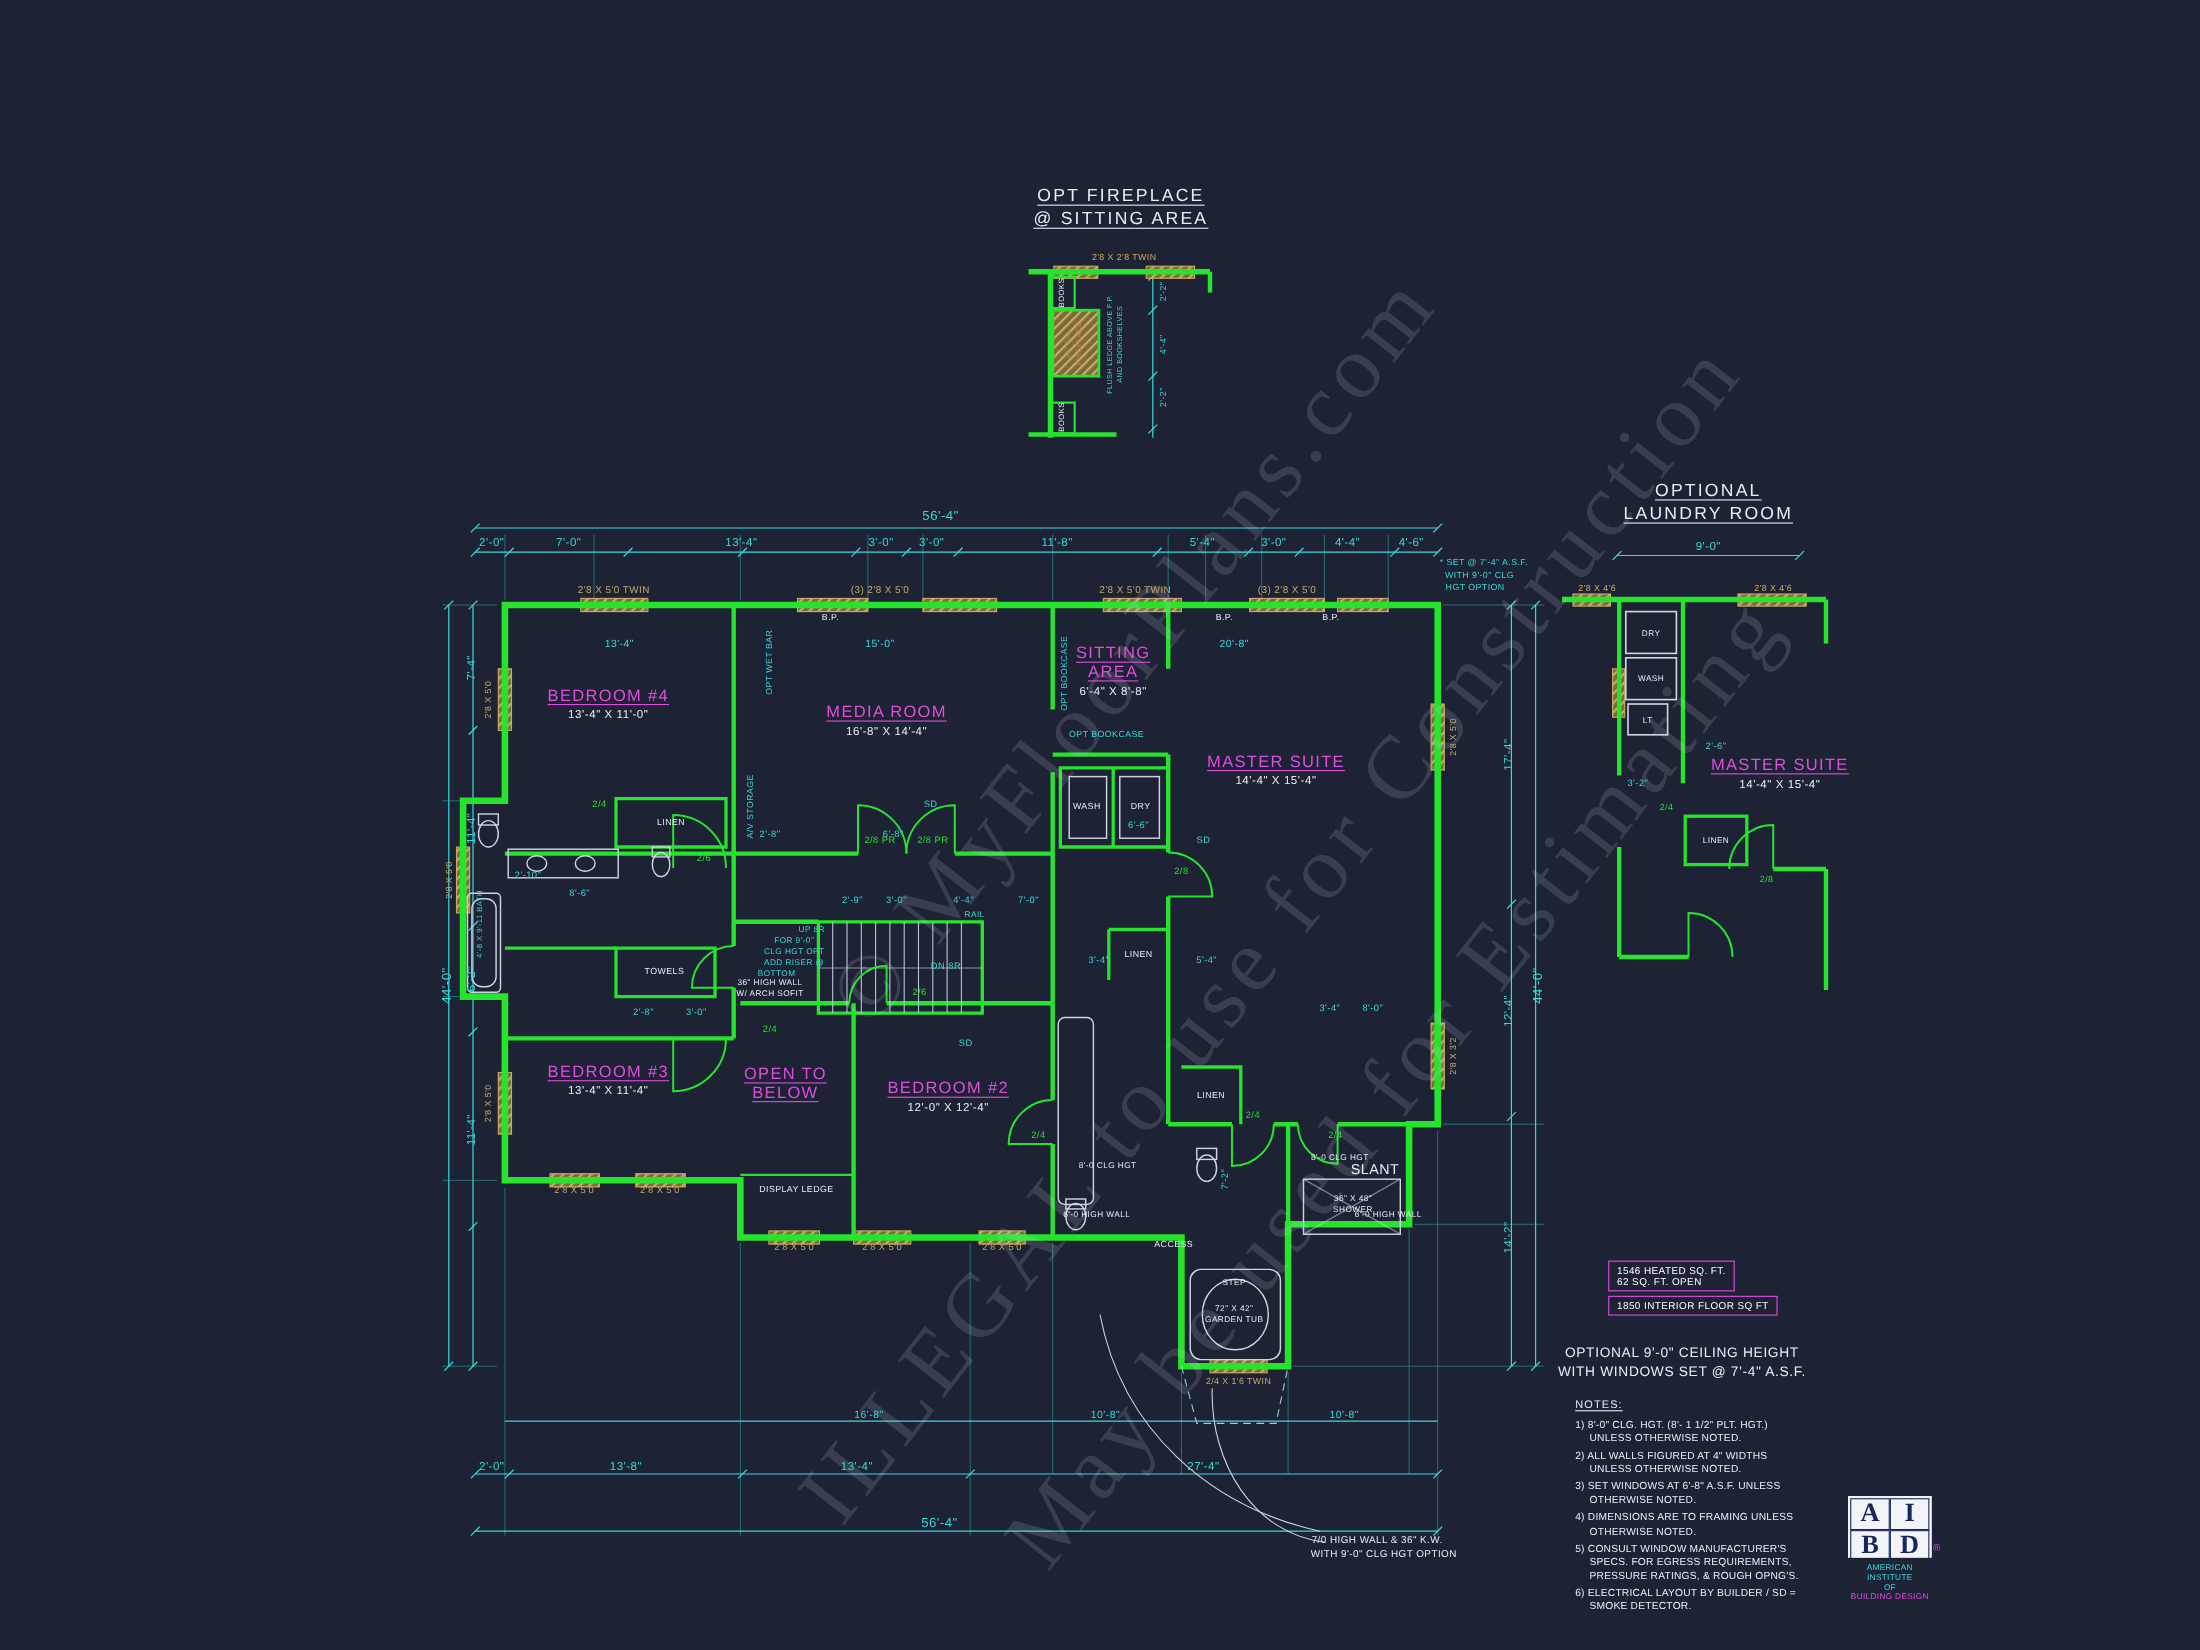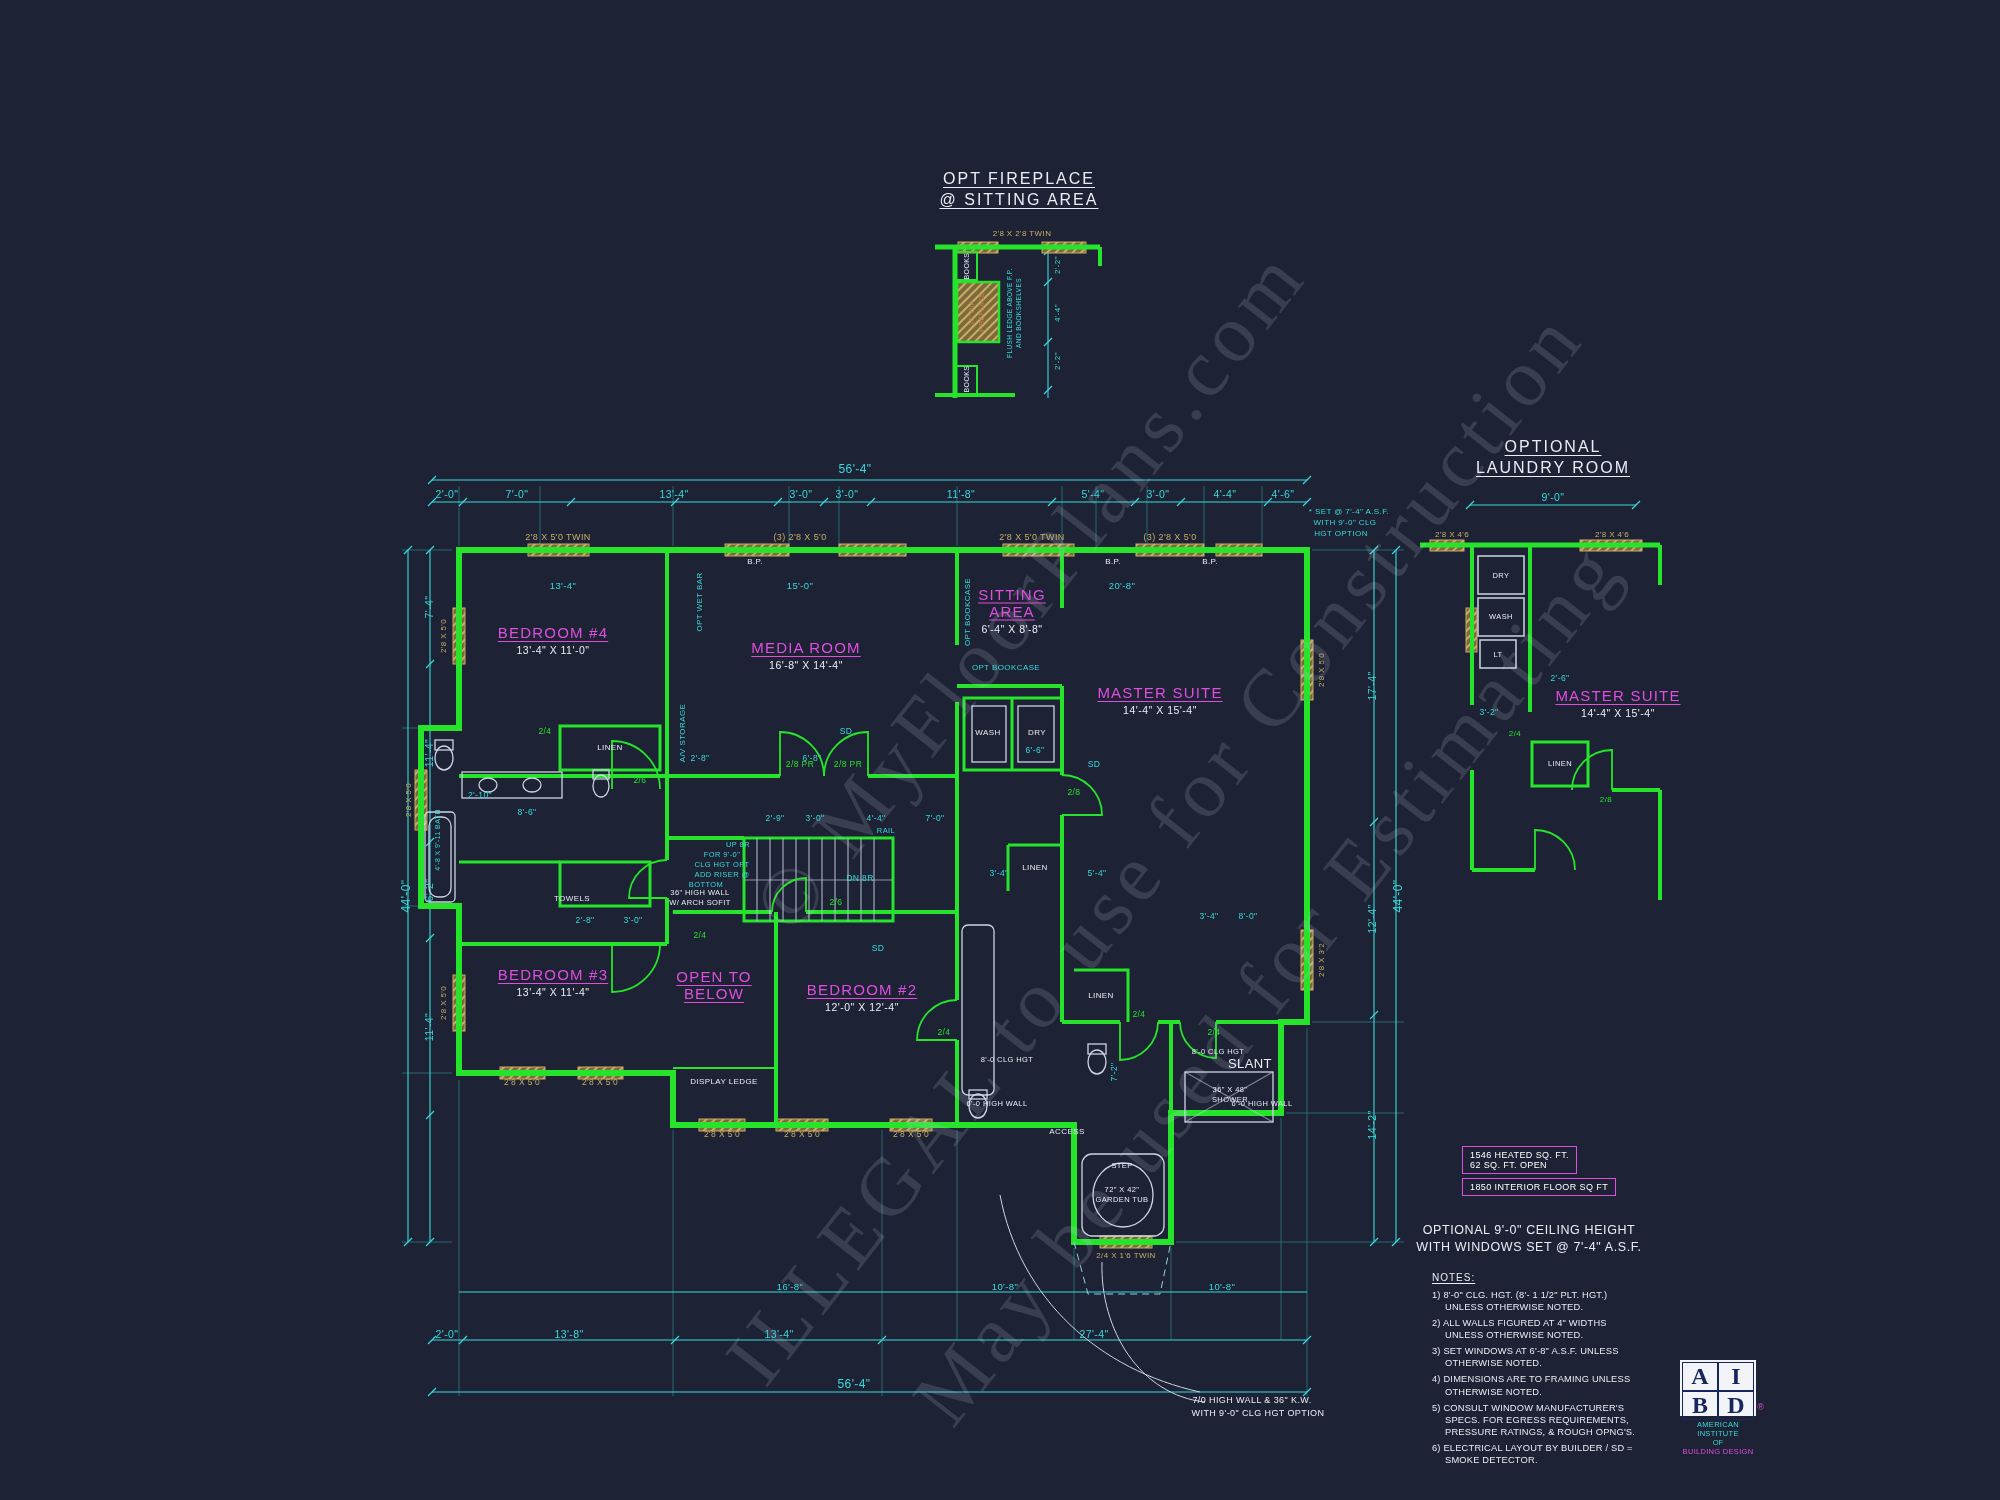--- a/index.html
+++ b/index.html
@@ -286,21 +286,21 @@
       <div class="anno" style="left: 1252px; top: 1400px; font-size: 9px; color: rgb(233, 237, 246); transform: translate(-50%, -50%);">7/0 HIGH WALL &amp; 36" K.W.</div>
       <div class="anno" style="left: 1258px; top: 1413px; font-size: 9px; color: rgb(233, 237, 246); transform: translate(-50%, -50%);">WITH 9'-0" CLG HGT OPTION</div>
       <div class="anno" style="left: 700px; top: 602px; font-size: 8px; color: rgb(56, 217, 217); transform: translate(-50%, -50%) rotate(-90deg);">OPT WET BAR</div>
       <div class="anno" style="left: 683px; top: 733px; font-size: 8px; color: rgb(56, 217, 217); transform: translate(-50%, -50%) rotate(-90deg);">A/V STORAGE</div>
       <div class="anno" style="left: 968px; top: 612px; font-size: 8px; color: rgb(56, 217, 217); transform: translate(-50%, -50%) rotate(-90deg);">OPT BOOKCASE</div>
       <div class="anno" style="left: 1006px; top: 668px; font-size: 8px; color: rgb(56, 217, 217); transform: translate(-50%, -50%);">OPT BOOKCASE</div>
       <div class="anno" style="left: 988px; top: 733px; font-size: 8px; color: rgb(233, 237, 246); transform: translate(-50%, -50%);">WASH</div>
       <div class="anno" style="left: 1037px; top: 733px; font-size: 8px; color: rgb(233, 237, 246); transform: translate(-50%, -50%);">DRY</div>
       <div class="anno" style="left: 1035px; top: 868px; font-size: 8px; color: rgb(233, 237, 246); transform: translate(-50%, -50%);">LINEN</div>
       <div class="anno" style="left: 610px; top: 748px; font-size: 8px; color: rgb(233, 237, 246); transform: translate(-50%, -50%);">LINEN</div>
-      <div class="anno" style="left: 572px; top: 883px; font-size: 8px; color: rgb(233, 237, 246); transform: translate(-50%, -50%); margin-top: 16px;">TOWELS</div>
+      <div class="anno" style="left: 604px; top: 883px; font-size: 8px; color: rgb(233, 237, 246); transform: translate(-50%, -50%);">TOWELS</div>
       <div class="anno" style="left: 1101px; top: 996px; font-size: 8px; color: rgb(233, 237, 246); transform: translate(-50%, -50%);">LINEN</div>
       <div class="anno" style="left: 480px; top: 795px; font-size: 8.5px; color: rgb(56, 217, 217); transform: translate(-50%, -50%);">2'-10"</div>
       <div class="anno" style="left: 527px; top: 812px; font-size: 8.5px; color: rgb(56, 217, 217); transform: translate(-50%, -50%);">8'-6"</div>
       <div class="anno" style="left: 437px; top: 840px; font-size: 7px; color: rgb(56, 217, 217); transform: translate(-50%, -50%) rotate(-90deg);">4'-8 X 9'-11 BATH</div>
       <div class="anno" style="left: 738px; top: 845px; font-size: 7.5px; color: rgb(56, 217, 217); transform: translate(-50%, -50%);">UP 8R</div>
       <div class="anno" style="left: 722px; top: 855px; font-size: 7.5px; color: rgb(56, 217, 217); transform: translate(-50%, -50%);">FOR 9'-0"</div>
       <div class="anno" style="left: 722px; top: 865px; font-size: 7.5px; color: rgb(56, 217, 217); transform: translate(-50%, -50%);">CLG HGT OPT</div>
       <div class="anno" style="left: 722px; top: 875px; font-size: 7.5px; color: rgb(56, 217, 217); transform: translate(-50%, -50%);">ADD RISER @</div>
       <div class="anno" style="left: 706px; top: 885px; font-size: 7.5px; color: rgb(56, 217, 217); transform: translate(-50%, -50%);">BOTTOM</div>
       <div class="anno" style="left: 886px; top: 831px; font-size: 7.5px; color: rgb(56, 217, 217); transform: translate(-50%, -50%);">RAIL</div>

